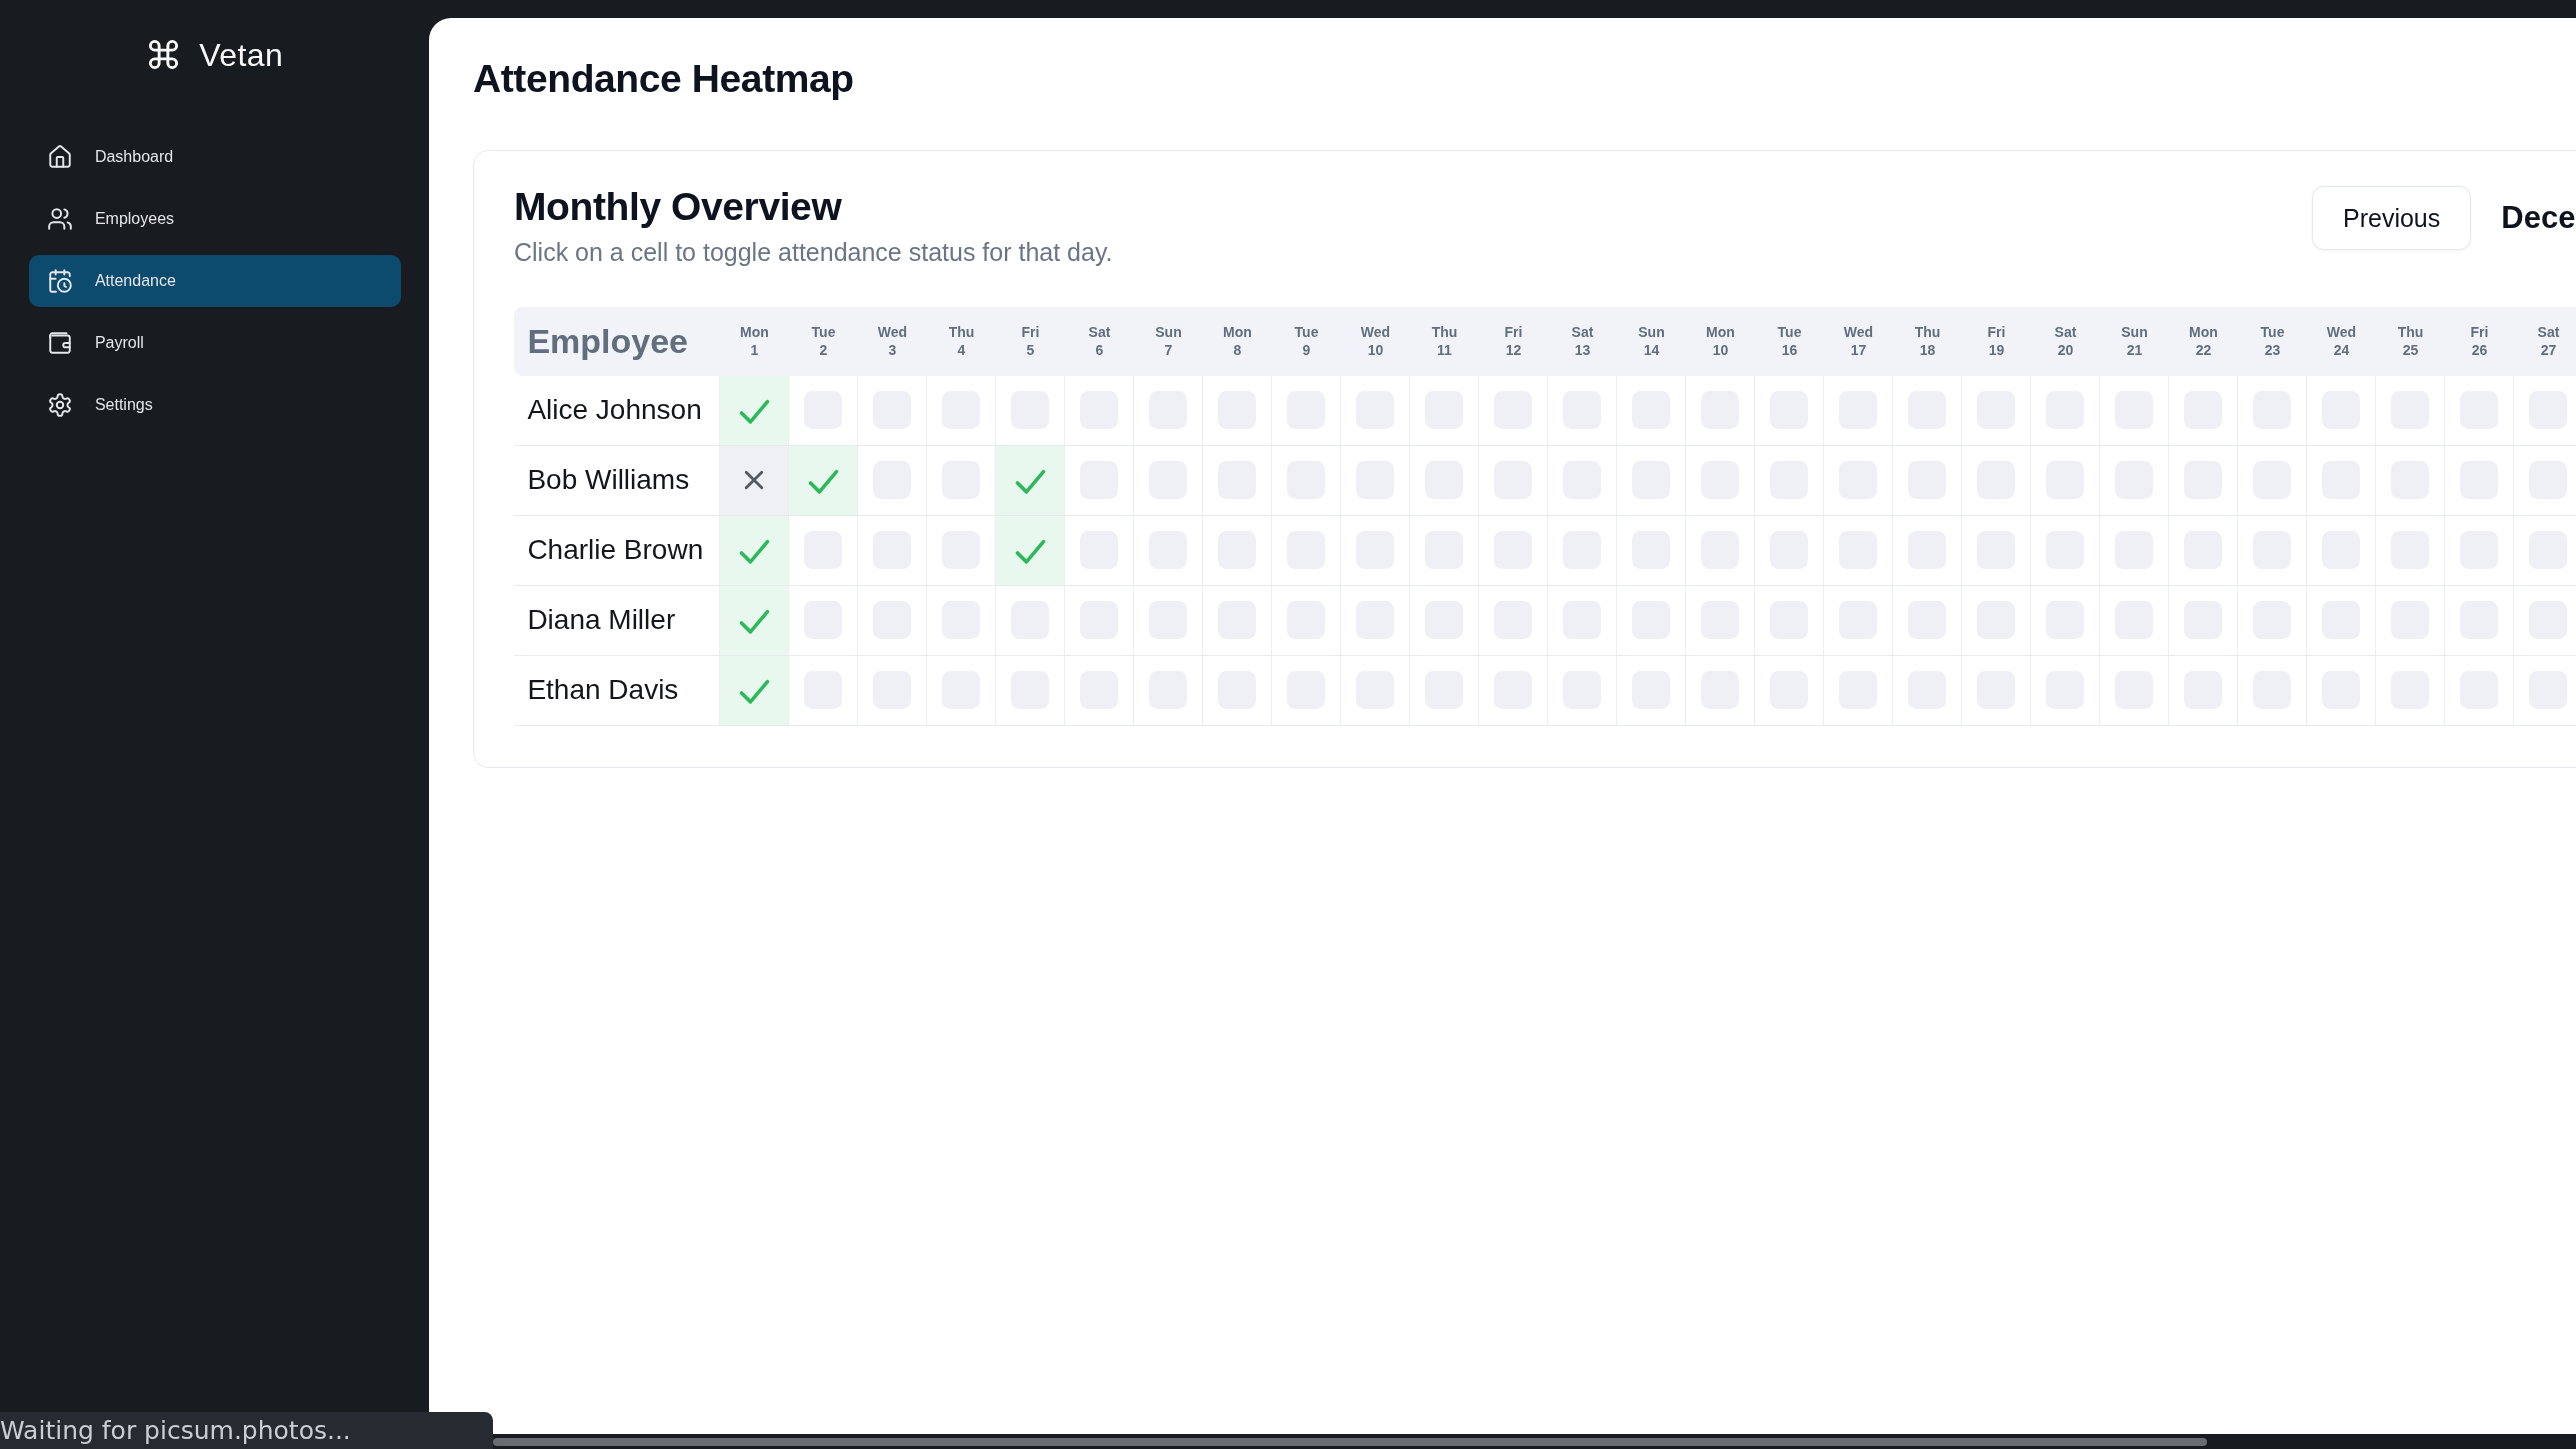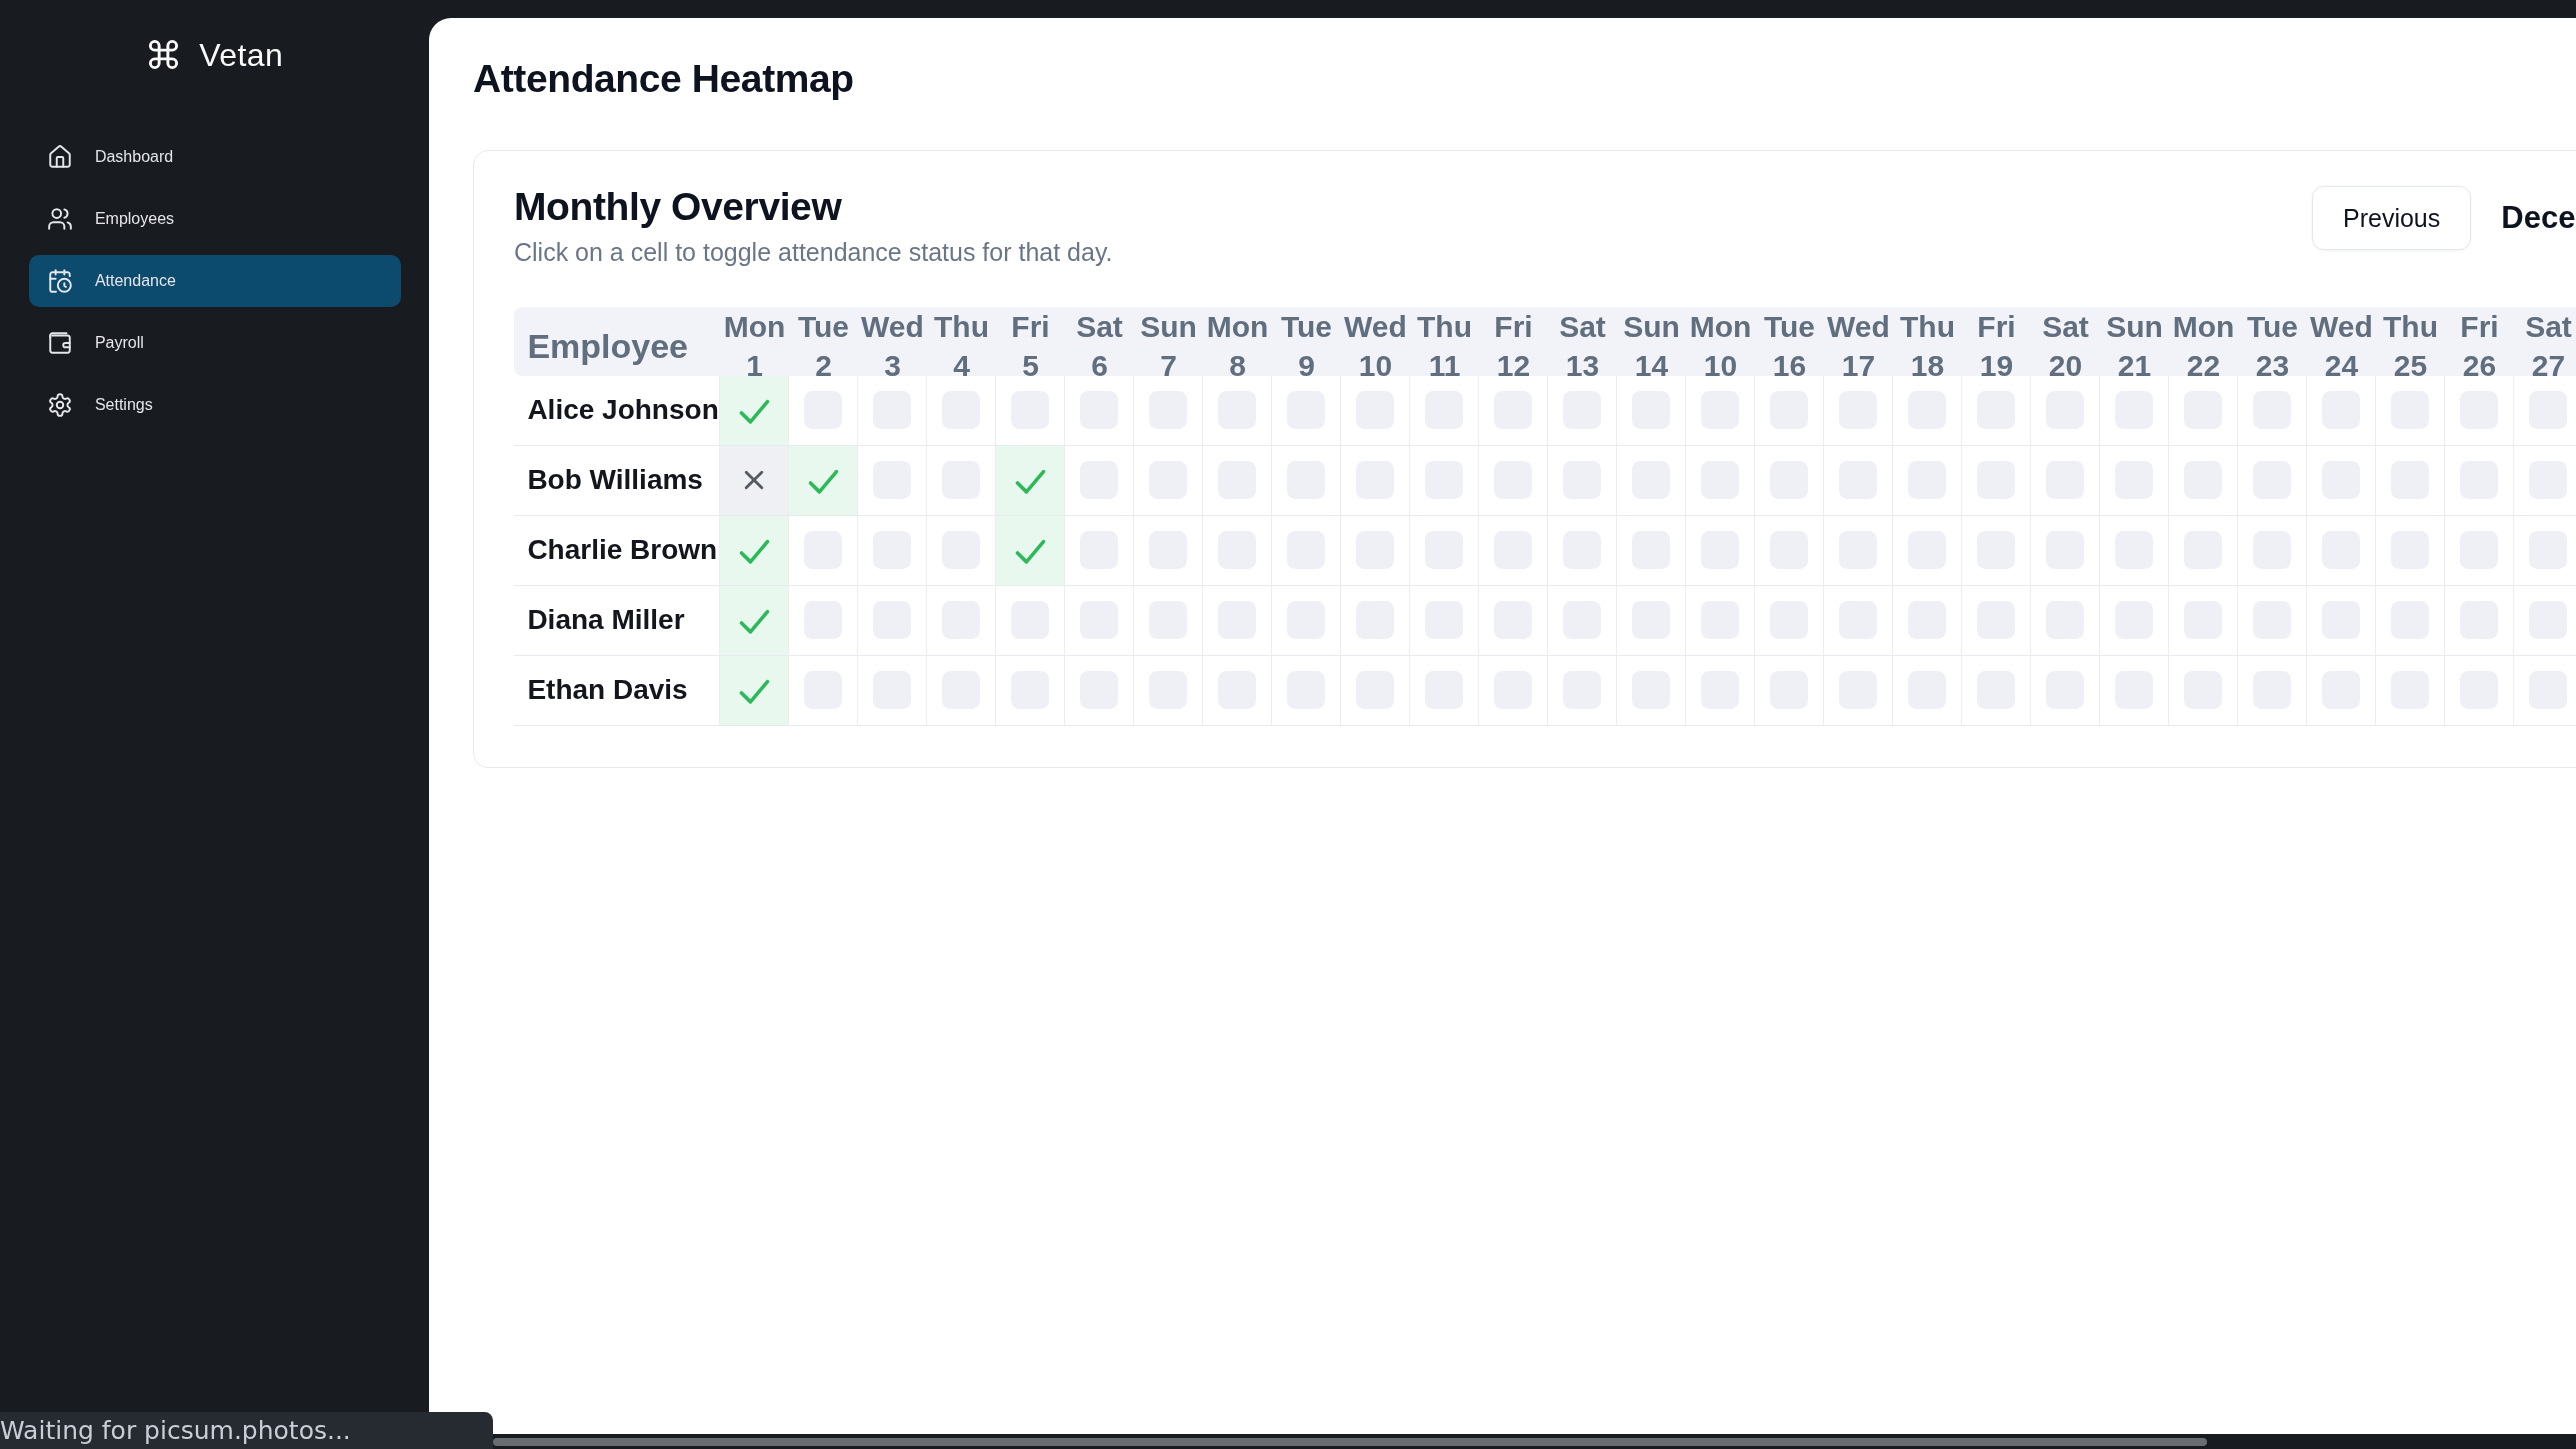--- a/index.html
+++ b/index.html
@@ -58,25 +58,25 @@
     display:flex; align-items:center;
   }
   .month-label { font-size:31px; font-weight:700; color:#0e1320; white-space:nowrap; }
 
   
   .table { margin:40px 0 0 40px; width:2335px; }
   .t-row { display:grid; grid-template-columns:206px repeat(31, 69px); }
   .t-head { background:#f1f3f8; border-radius:8.4px 0 0 8.4px; height:69px; color:#616e7e; }
   .h-emp { display:flex; align-items:center; padding-left:13.4px; font-size:34px; font-weight:700; }
   .h-day { display:flex; flex-direction:column; align-items:center; justify-content:center;
-           font-size:30px; font-weight:700; line-height:1.32; text-align:center; }
+           font-size:14px; font-weight:700; line-height:1.32; text-align:center; }
   .b-row { height:70px; border-bottom:1.7px solid #e7eaef; }
   .name-cell {
     display:flex; align-items:center; padding-left:13.4px;
-    font-size:28px; font-weight:700; color:#13161c;
+    font-size:28px; font-weight:400; color:#13161c;
     border-right:1.7px solid #ebedf2; background:#fff;
   }
   .cell {
     display:flex; align-items:center; justify-content:center;
     border-right:1.7px solid #ebedf2; cursor:pointer;
   }
   .cell:last-child { border-right:none; }
   .cell.present { background:#e9f8ee; }
   .cell.absent  { background:#eef0f4; }
   .cell svg { width:39px; height:39px; }

